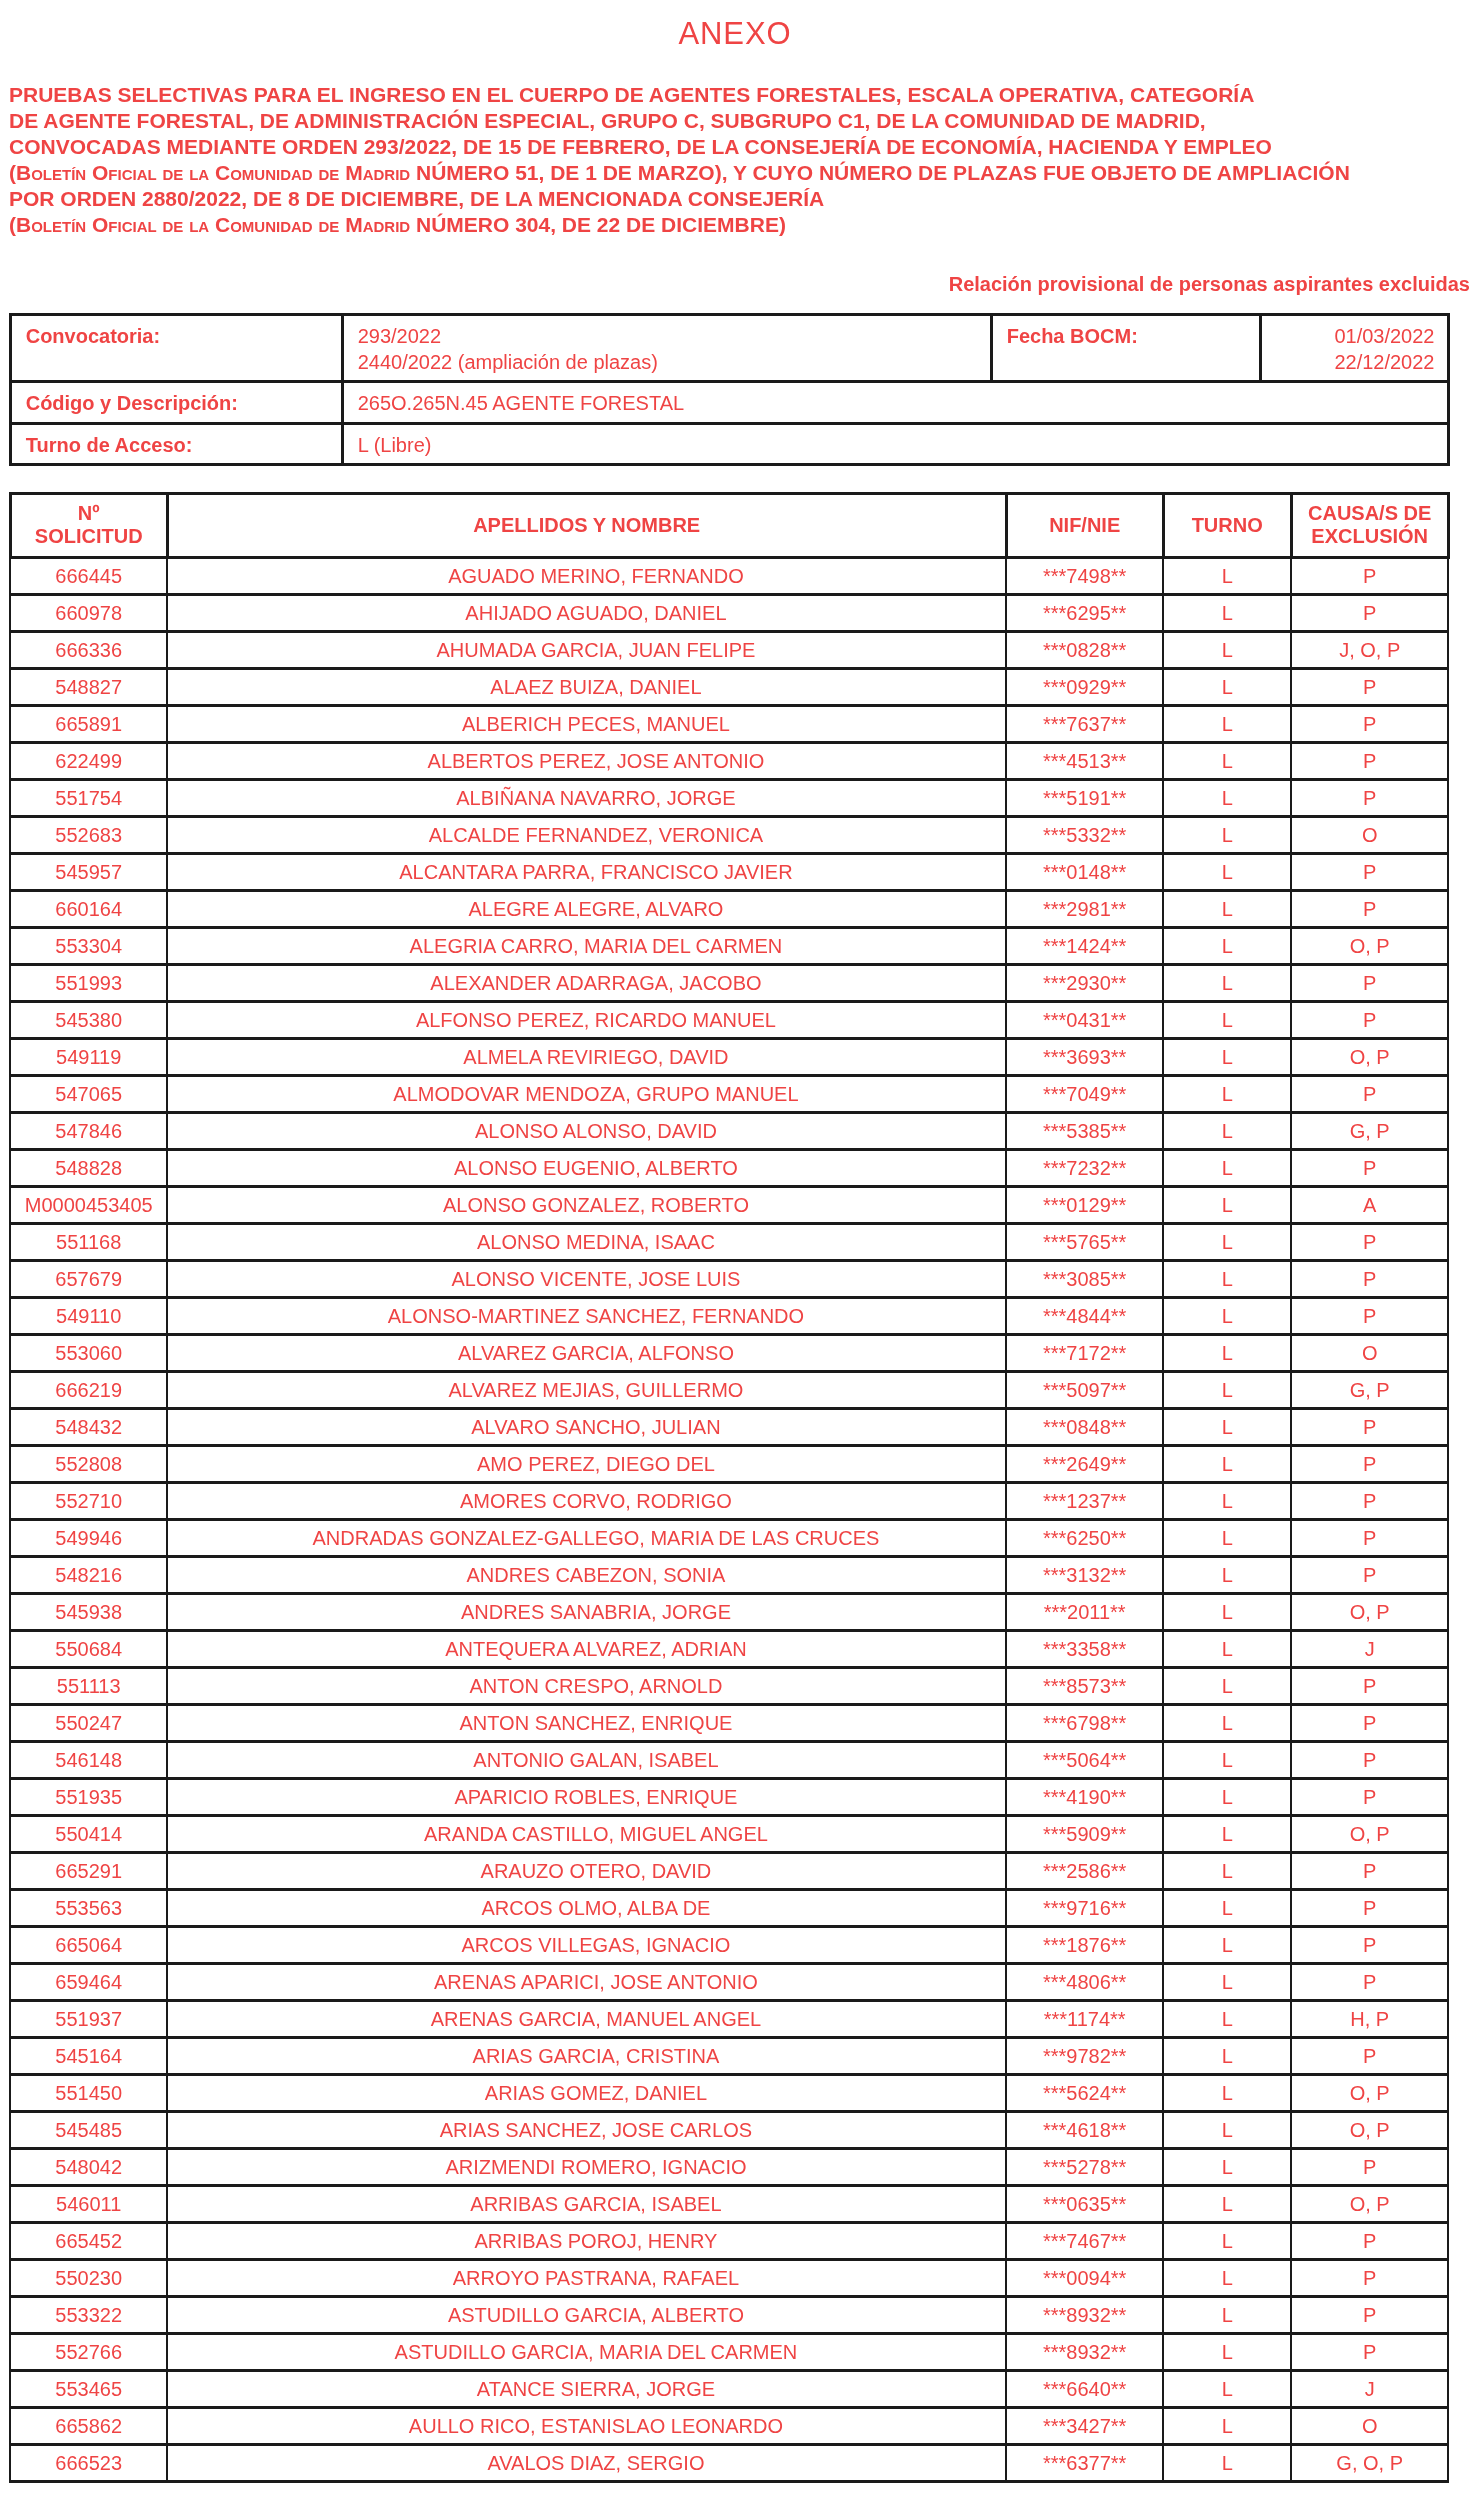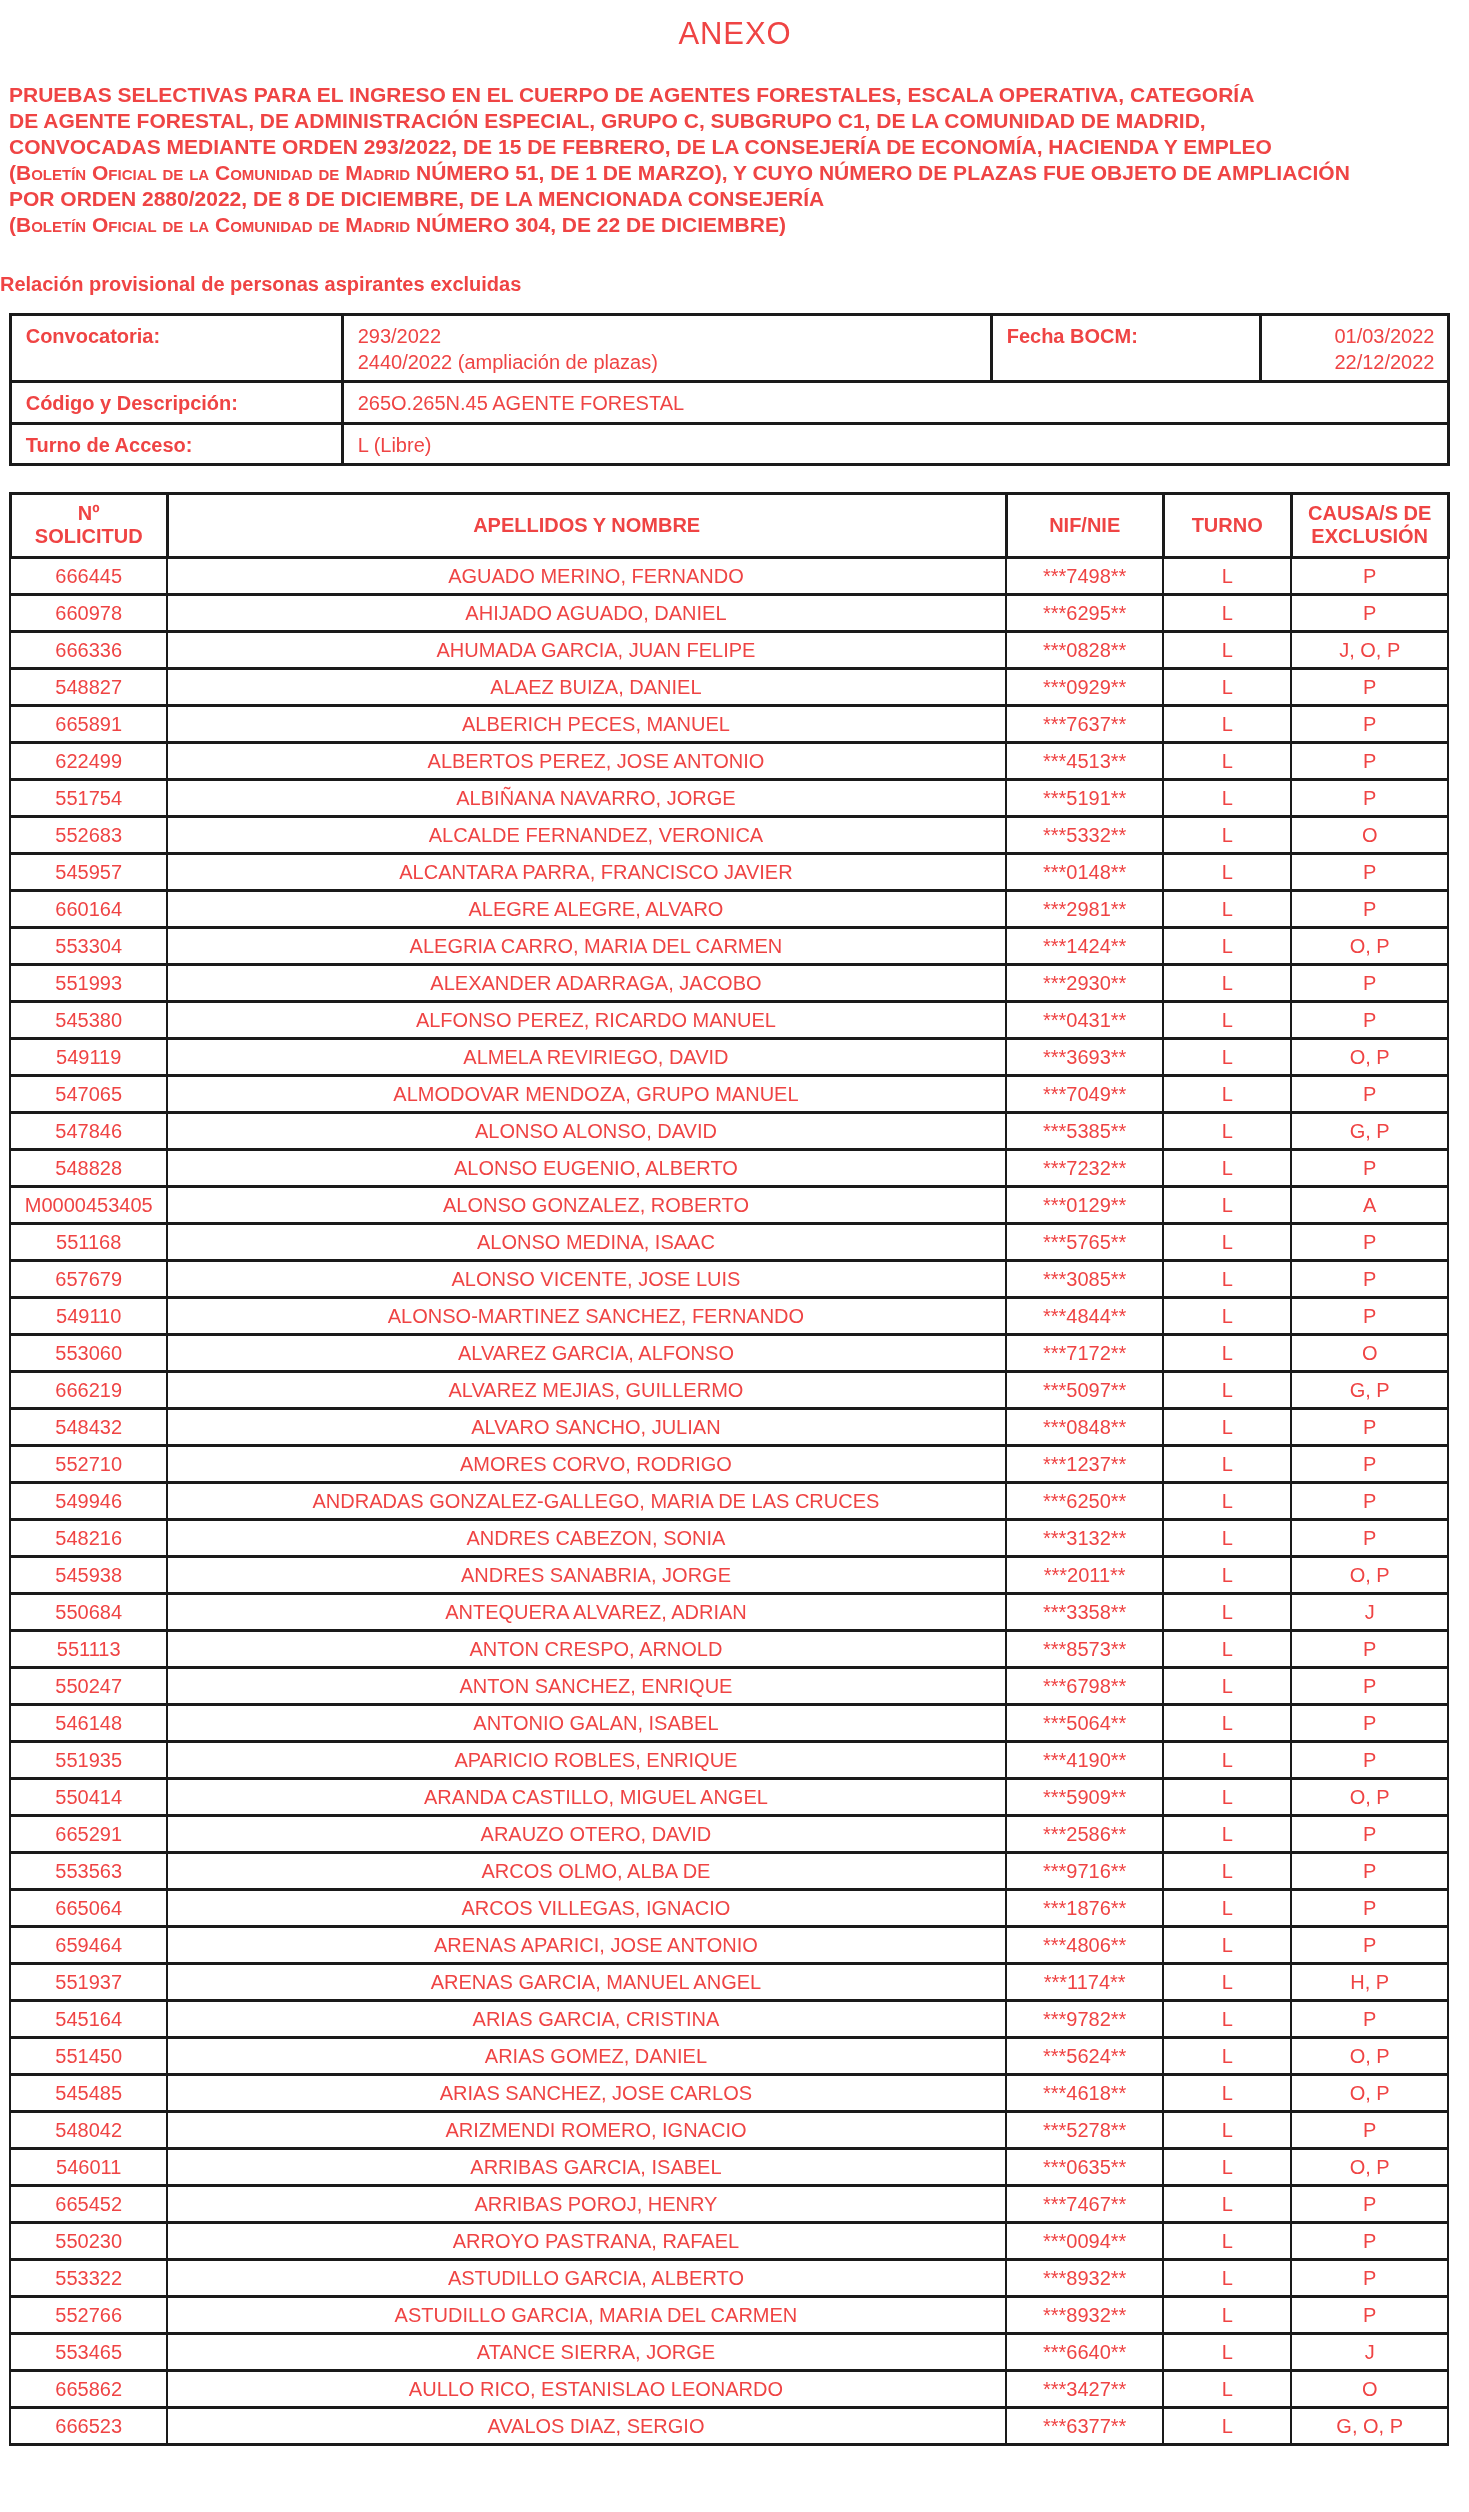--- a/index.html
+++ b/index.html
@@ -24,21 +24,21 @@
     margin: 30px auto 0;
     width: 1452px;
     text-align: left;
     font-weight: bold;
     font-size: 21px;
     line-height: 26px;
   }
   .intro .sc { font-variant: small-caps; }
   .subtitle {
     margin: 35px 0 0;
-    text-align: left;
+    text-align: right;
     font-weight: bold;
     font-size: 20px;
   }
   table { border-collapse: collapse; table-layout: fixed; }
   .info-table {
     margin: 17.5px 0 0 8.7px;
     width: 1439px;
   }
   .info-table td {
     border: 3.5px solid #1a1a1a;
@@ -312,20 +312,27 @@
           <td class="c-causa">G, P</td>
         </tr>
         <tr>
           <td class="c-sol">548432</td>
           <td class="c-name">ALVARO SANCHO, JULIAN</td>
           <td class="c-nif">***0848**</td>
           <td class="c-turno">L</td>
           <td class="c-causa">P</td>
         </tr>
         <tr>
+          <td class="c-sol">552808</td>
+          <td class="c-name">AMO PEREZ, DIEGO DEL</td>
+          <td class="c-nif">***2649**</td>
+          <td class="c-turno">L</td>
+          <td class="c-causa">P</td>
+        </tr>
+        <tr>
           <td class="c-sol">552710</td>
           <td class="c-name">AMORES CORVO, RODRIGO</td>
           <td class="c-nif">***1237**</td>
           <td class="c-turno">L</td>
           <td class="c-causa">P</td>
         </tr>
         <tr>
           <td class="c-sol">549946</td>
           <td class="c-name">ANDRADAS GONZALEZ-GALLEGO, MARIA DE LAS CRUCES</td>
           <td class="c-nif">***6250**</td>

